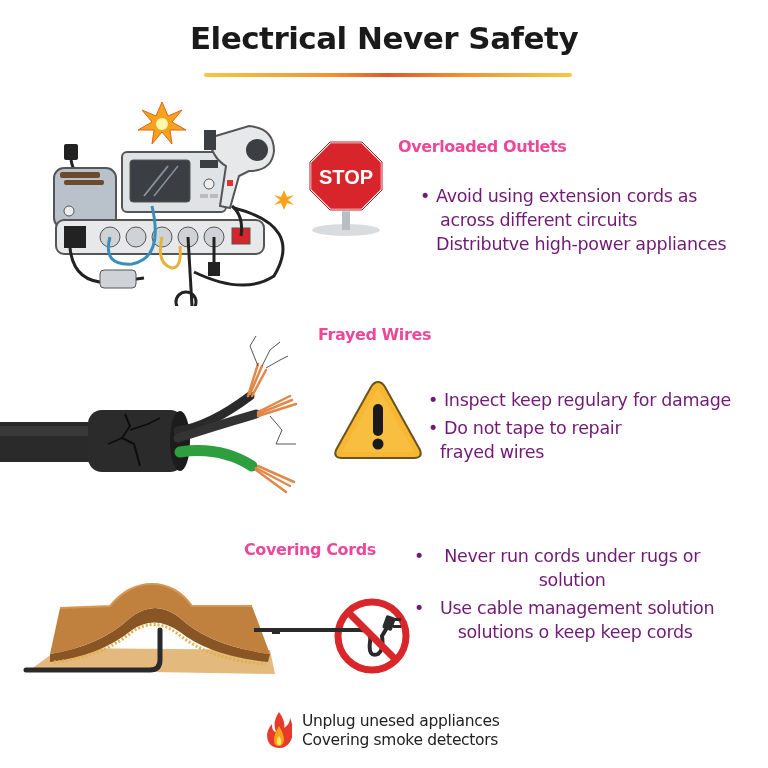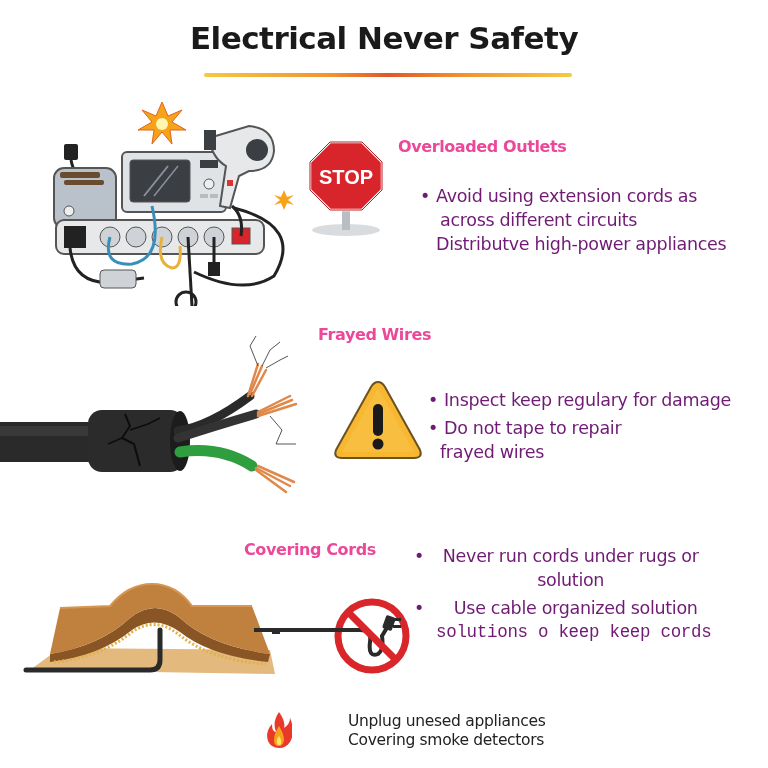--- a/index.html
+++ b/index.html
@@ -160,22 +160,22 @@
   <div class="bullet">Inspect keep regulary for damage</div>
   <div class="bullet" style="margin-top:4px;">Do not tape to repair</div>
   <div class="cont" style="padding-left:12px;">frayed wires</div>
 </div>
 
 <div class="abs heading" style="left:209px;top:540px;margin-left:35px;">Covering Cords</div>
 
 <div class="abs bullets" style="left:414px;top:544px;text-align:center;">
   <div class="bullet">Never run cords under rugs or</div>
   <div class="cont">solution</div>
-  <div class="bullet" style="margin-top:4px;padding-left:26px;">Use cable organized solution</div>
-  <div class="cont" style="padding-left:22px;font-family:Liberation Mono, monospace;">solutions o keep keep cords</div>
+  <div class="bullet" style="margin-top:4px;padding-left:26px;">Use cable management solution</div>
+  <div class="cont" style="padding-left:22px;">solutions o keep keep cords</div>
 </div>
 
 <div class="abs" style="left:20px;top:580px;">
   <svg width="260" height="100" viewBox="0 0 260 100">
 
     <polygon points="10,90 40,68 250,70 255,94" fill="#e3b97e"></polygon>
 
     <path d="M30 74 Q80 66 110 38 Q135 18 160 38 Q190 66 250 74 L248 82 Q190 76 160 52 Q135 34 112 50 Q80 76 30 82 Z" fill="#8a5524"></path>
     <path d="M34 82 Q80 78 112 52 Q135 36 158 54 Q190 80 246 84" stroke="#e0b04a" stroke-width="3" stroke-dasharray="2 2" fill="none"></path>
 
@@ -201,16 +201,16 @@
 </div>
 
 <div class="abs" style="left:266px;top:710px;">
   <svg width="26" height="40" viewBox="0 0 26 40">
     <path d="M13 2 Q20 12 18 18 Q24 14 24 8 Q30 22 24 32 Q20 38 13 38 Q5 38 2 31 Q-1 22 6 14 Q6 22 10 22 Q6 12 13 2 Z" fill="#e8392a"></path>
     <path d="M13 16 Q18 24 18 30 Q17 36 13 36 Q8 36 8 30 Q8 24 13 16 Z" fill="#f7a21b"></path>
     <path d="M13 26 Q16 30 15 34 Q13 36 11 34 Q10 30 13 26 Z" fill="#fce36a"></path>
   </svg>
 </div>
 
-<div class="abs footer" style="left:302px;top:712px;margin-left:46px;">
+<div class="abs footer" style="left:302px;top:712px;">
   <div>Unplug unesed appliances</div>
   <div>Covering smoke detectors</div>
 </div>
 
 </body></html>

